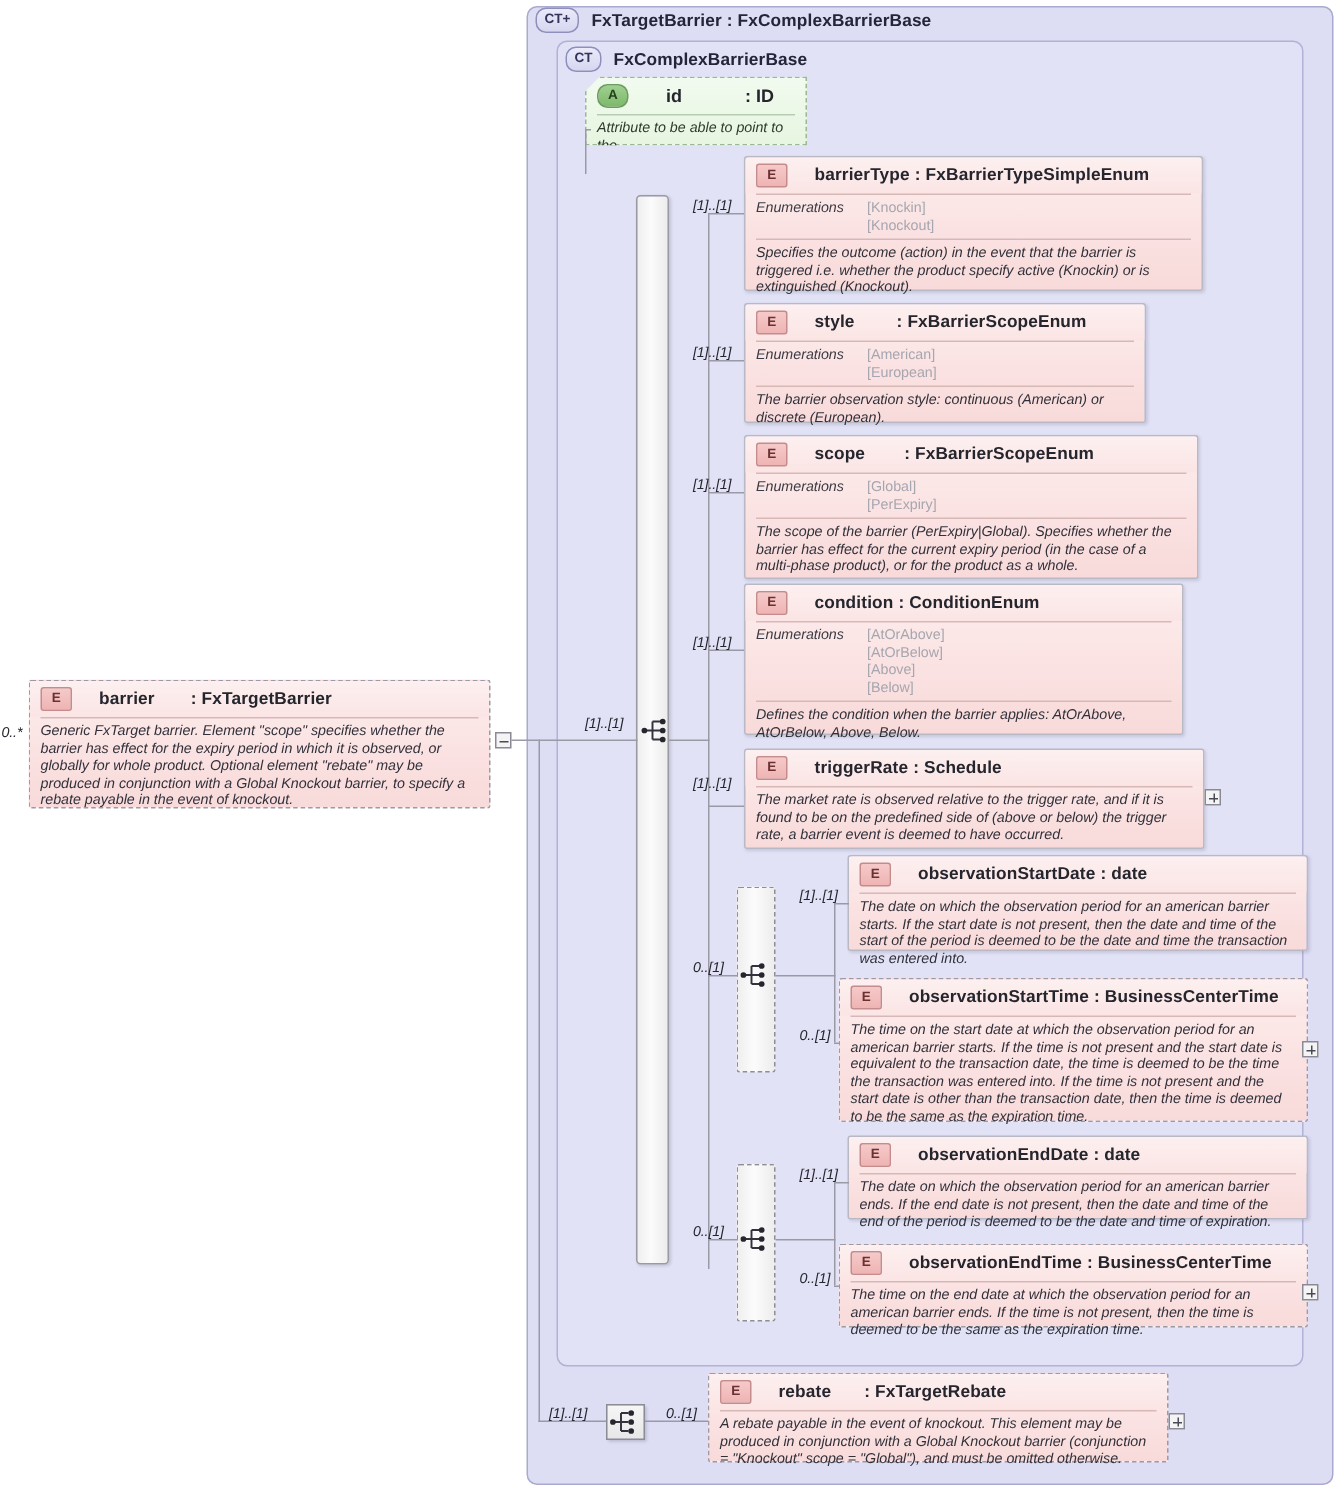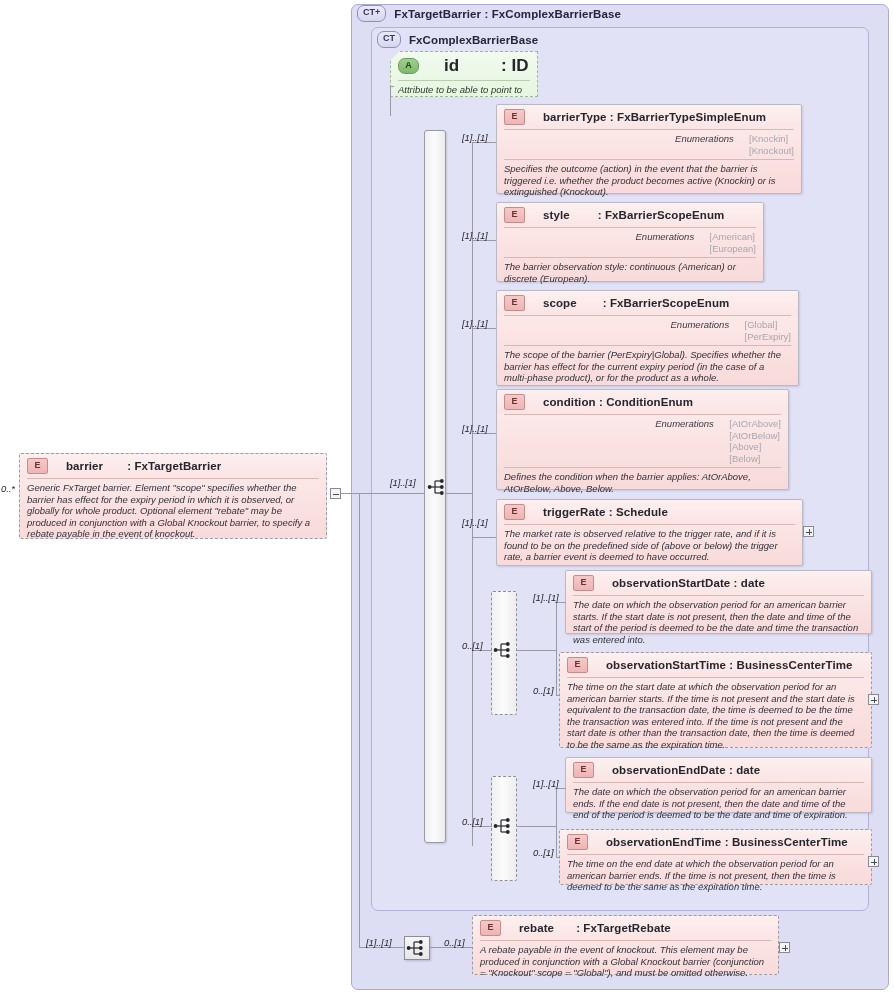--- a/index.html
+++ b/index.html
@@ -58,21 +58,20 @@
   }
   .rule{
     height:1px;
     background:#d8b7b7;
     margin:0 7px;
   }
   .enum{
     display:flex;
     padding:3px 7px 3px 7px;
     font-size:9.5px;
-    justify-content:flex-end;
   }
   .enum .lbl{
     font-style:italic;
     color:#3a3a44;
     width:74px;
     flex:0 0 74px;
   }
   .enum .vals{
     color:#a6a6b0;
     line-height:11.5px;
@@ -91,21 +90,21 @@
     position:absolute;
     box-sizing:border-box;
     background:linear-gradient(180deg,#f1faef 0%,#e6f5e0 100%);
     border:1px dashed #9ab894;
     box-shadow:1px 1px 2px rgba(80,110,80,.18);
   }
   .attr .hdr{
     display:flex;align-items:center;gap:7px;
     padding:4px 6px 4px 7px;
   }
-  .attr .hdr .ttl{font-size:17px;font-weight:bold;color:#25252d;white-space:pre;padding-left:18px;}
+  .attr .hdr .ttl{font-size:12px;font-weight:bold;color:#25252d;white-space:pre;padding-left:18px;}
   .attr .rule{background:#b6cdb0;}
   .attr .doc{color:#2d3a2d;}
   .abadge{
     width:19px;height:14px;flex:0 0 19px;
     background:linear-gradient(180deg,#9fd08f 0%,#7cb96a 100%);
     border:1px solid #6d9a60;
     border-radius:7px;
     color:#24401c;font-size:9px;font-weight:bold;
     line-height:13px;text-align:center;
   }
@@ -256,21 +255,21 @@
       <span class="badge">E</span>
       <span class="ttl"><span>barrierType</span> <span>:</span> <span>FxBarrierTypeSimpleEnum</span></span>
     </div>
     <div class="rule"></div>
     <div class="enum">
       <span class="lbl">Enumerations</span>
       <span class="vals">[Knockin]
 [Knockout]</span>
     </div>
     <div class="rule"></div>
-    <div class="doc">Specifies the outcome (action) in the event that the barrier is triggered i.e. whether the product becomes active (Knockin) or is extinguished (Knockout).</div>
+    <div class="doc">Specifies the outcome (action) in the event that the barrier is triggered i.e. whether the product specify active (Knockin) or is extinguished (Knockout).</div>
   </div>
   <div class="ln h" style="left:472px;top:142px;width:24px;"></div>
   <div class="card" style="left:462px;top:132px;">[1]..[1]</div>
 
   <div class="node" style="left:496px;top:202px;width:268px;height:80px;">
     <div class="hdr">
       <span class="badge">E</span>
       <span class="ttl"><span>style</span><span style="display:inline-block;width:28px"></span><span>:</span> <span>FxBarrierScopeEnum</span></span>
     </div>
     <div class="rule"></div>

